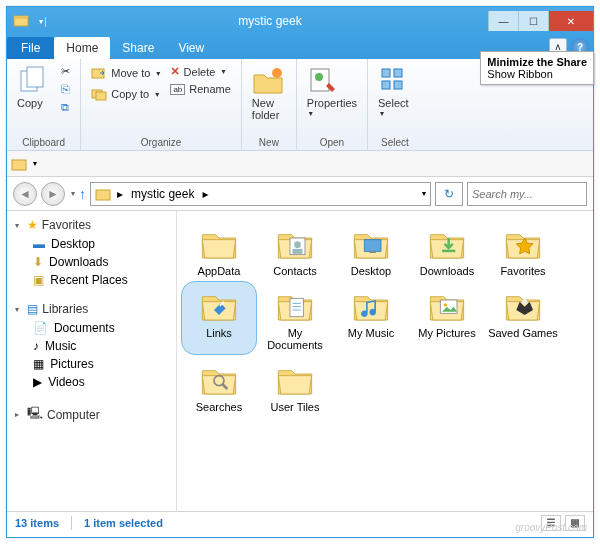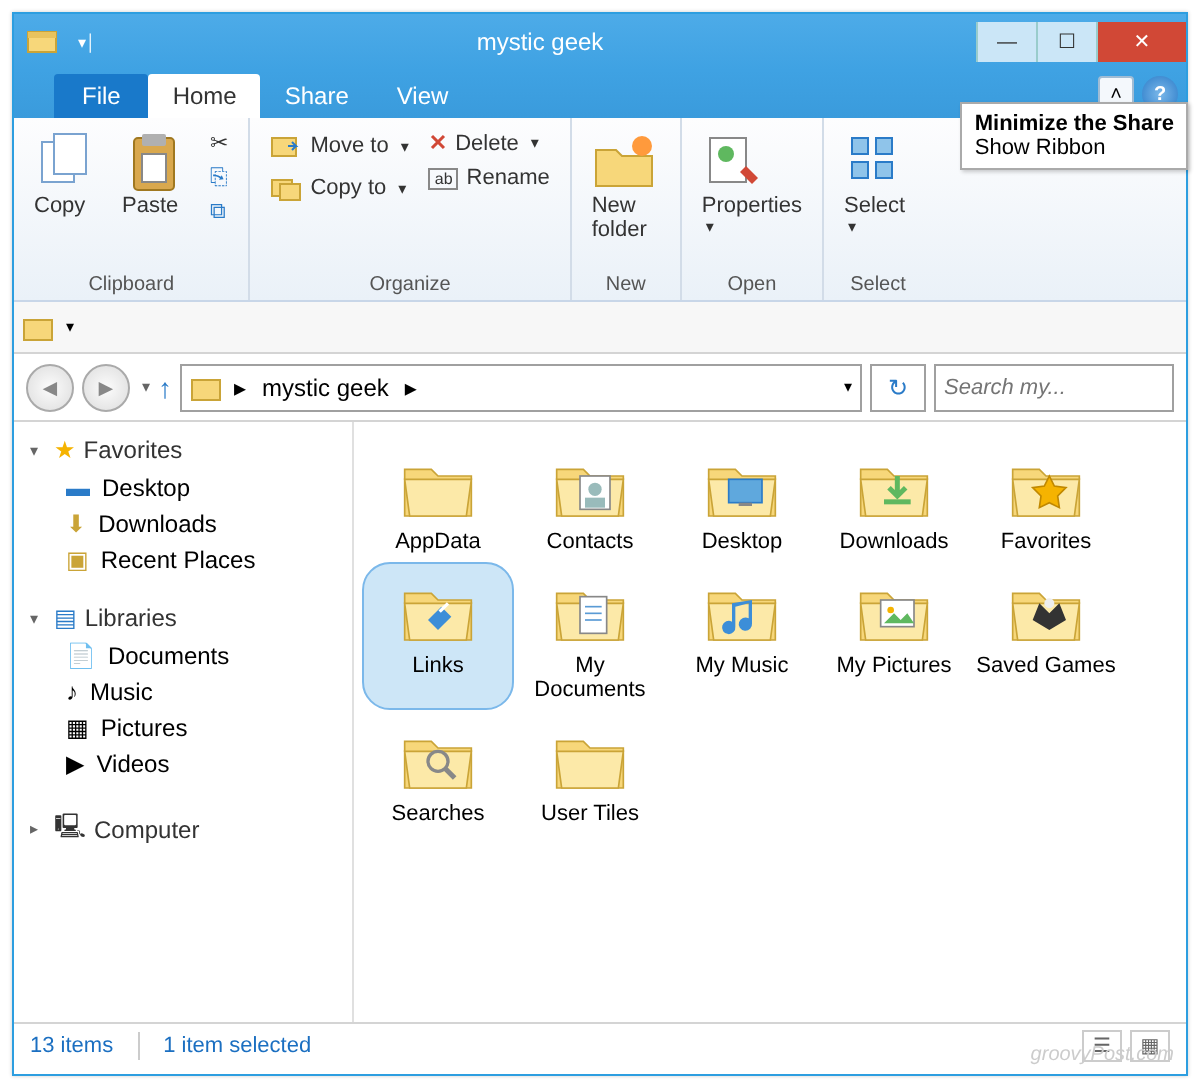--- a/index.html
+++ b/index.html
@@ -8,21 +8,21 @@
 
 
 .titlebar { height: 28px; background: linear-gradient(#4dabe8,#3fa2e3); display: flex; align-items: center; position: relative; }
 .qat { width: 28px; height: 100%; display: flex; align-items: center; justify-content: center; }
 .title-text { flex: 1; text-align: center; color: #fff; font-size: 12px; }
 .win-buttons { display: flex; }
 .win-btn { width: 30px; height: 20px; display: flex; align-items: center; justify-content: center; font-size: 10px; color: #333; background: #cbe6f7; border-left: 1px solid #9cc; }
 .win-btn.close { background: #d14836; color: #fff; width: 45px; }
 
 
-.tabstrip { height: 24px; background: linear-gradient(#3fa2e3,#3a9bdc); display: flex; align-items: flex-end; padding-left: 20px; position: relative; }
+.tabstrip { height: 24px; background: linear-gradient(#3fa2e3,#3a9bdc); display: flex; align-items: flex-end; padding-left: 0; position: relative; }
 .file-tab { background: #1979ca; color: #fff; font-size: 12px; padding: 4px 14px; border-radius: 2px 2px 0 0; cursor: pointer; }
 .tab { font-size: 12px; padding: 4px 12px; color: #fff; cursor: pointer; }
 .tab.active { background: #fff; color: #333; border-radius: 2px 2px 0 0; }
 .tab-right { position: absolute; right: 4px; top: 3px; display: flex; gap: 4px; }
 .collapse-btn, .help-btn { width: 18px; height: 18px; border: 1px solid #a0bcd4; background: #f4f8fc; display: flex; align-items: center; justify-content: center; font-size: 10px; cursor: pointer; border-radius: 2px; }
 .help-btn { color: #fff; background: radial-gradient(#7bb8ea,#2a7bc8); border-radius: 50%; border: none; font-weight: bold; }
 
 
 .ribbon { height: 92px; background: linear-gradient(#fdfdfe,#eaf1f8); border-bottom: 1px solid #c8d6e8; display: flex; }
 .group { border-right: 1px solid #d2dce8; display: flex; flex-direction: column; padding: 2px 4px 0; }
@@ -58,21 +58,21 @@
 .sidebar .spacer { height:10px; }
 .tri { font-size:8px; color:#666; width:8px; display:inline-block; }
 
 .filegrid { flex:1; overflow:auto; padding:8px 4px; display:flex; flex-wrap:wrap; align-content:flex-start; }
 .item { width:76px; display:flex; flex-direction:column; align-items:center; font-size:11px; text-align:center; padding:4px 2px; cursor:pointer; }
 .item.selected { background:#cde6f7; border:1px solid #7bb8ea; border-radius:14px; padding:3px 1px; }
 .item .fic { width:48px; height:40px; display:flex; align-items:center; justify-content:center; }
 .item .lbl { margin-top:2px; line-height:1.1; word-break:break-word; }
 
 
-.status { height:22px; border-top:1px solid #d4d4d4; display:flex; align-items:center; font-size:11px; color:#1b6fc1; padding:0 8px; gap:12px; }
+.status { height:22px; border-top:1px solid #d4d4d4; display:flex; align-items:center; font-size:11px; color:#1b6fc1; padding:0 8px; gap:12px;font-weight:bold; }
 .status .sep { width:1px; height:14px; background:#ccc; }
 .status .right { margin-left:auto; display:flex; gap:4px; }
 .viewbtn { width:20px; height:16px; border:1px solid #ccc; cursor:pointer; display:flex; align-items:center; justify-content:center; font-size:10px; color:#666;}
 
 
 .wm { position:absolute; right:6px; bottom:4px; font-size:10px; color:#ccc; font-style:italic; pointer-events:none; }
 
 
 .cursor { position:absolute; top:48px; right:22px; font-size:14px; color:#000; pointer-events:none; text-shadow:0 0 1px #fff; }
 
@@ -120,28 +120,20 @@
   <div class="ribbon">
 
     <div class="group">
       <div class="group-body">
         <div class="rbtn-lg">
           <svg class="ico32" viewBox="0 0 32 32">
               <rect x="4" y="6" width="16" height="20" fill="#fff" stroke="#7aa3d0"></rect>
               <rect x="10" y="2" width="16" height="20" fill="#fff" stroke="#7aa3d0"></rect>
             </svg>
           <span>Copy</span>
-        </div>
-        <div class="rbtn-lg">
-          <svg class="ico32" viewBox="0 0 32 32">
-              <rect x="6" y="4" width="20" height="26" rx="2" fill="#d9a84e" stroke="#a07820"></rect>
-              <rect x="10" y="2" width="12" height="6" rx="1" fill="#b0b0b0"></rect>
-              <rect x="10" y="12" width="12" height="14" fill="#fff" stroke="#888"></rect>
-            </svg>
-          <span>Paste</span>
         </div>
         <div class="vcol">
           <div class="rbtn-sm">
               <span>✂</span>
             </div>
           <div class="rbtn-sm">
               <span style="color:#2a7bc8">⎘</span>
             </div>
           <div class="rbtn-sm">
               <span style="color:#2a7bc8">⧉</span>

